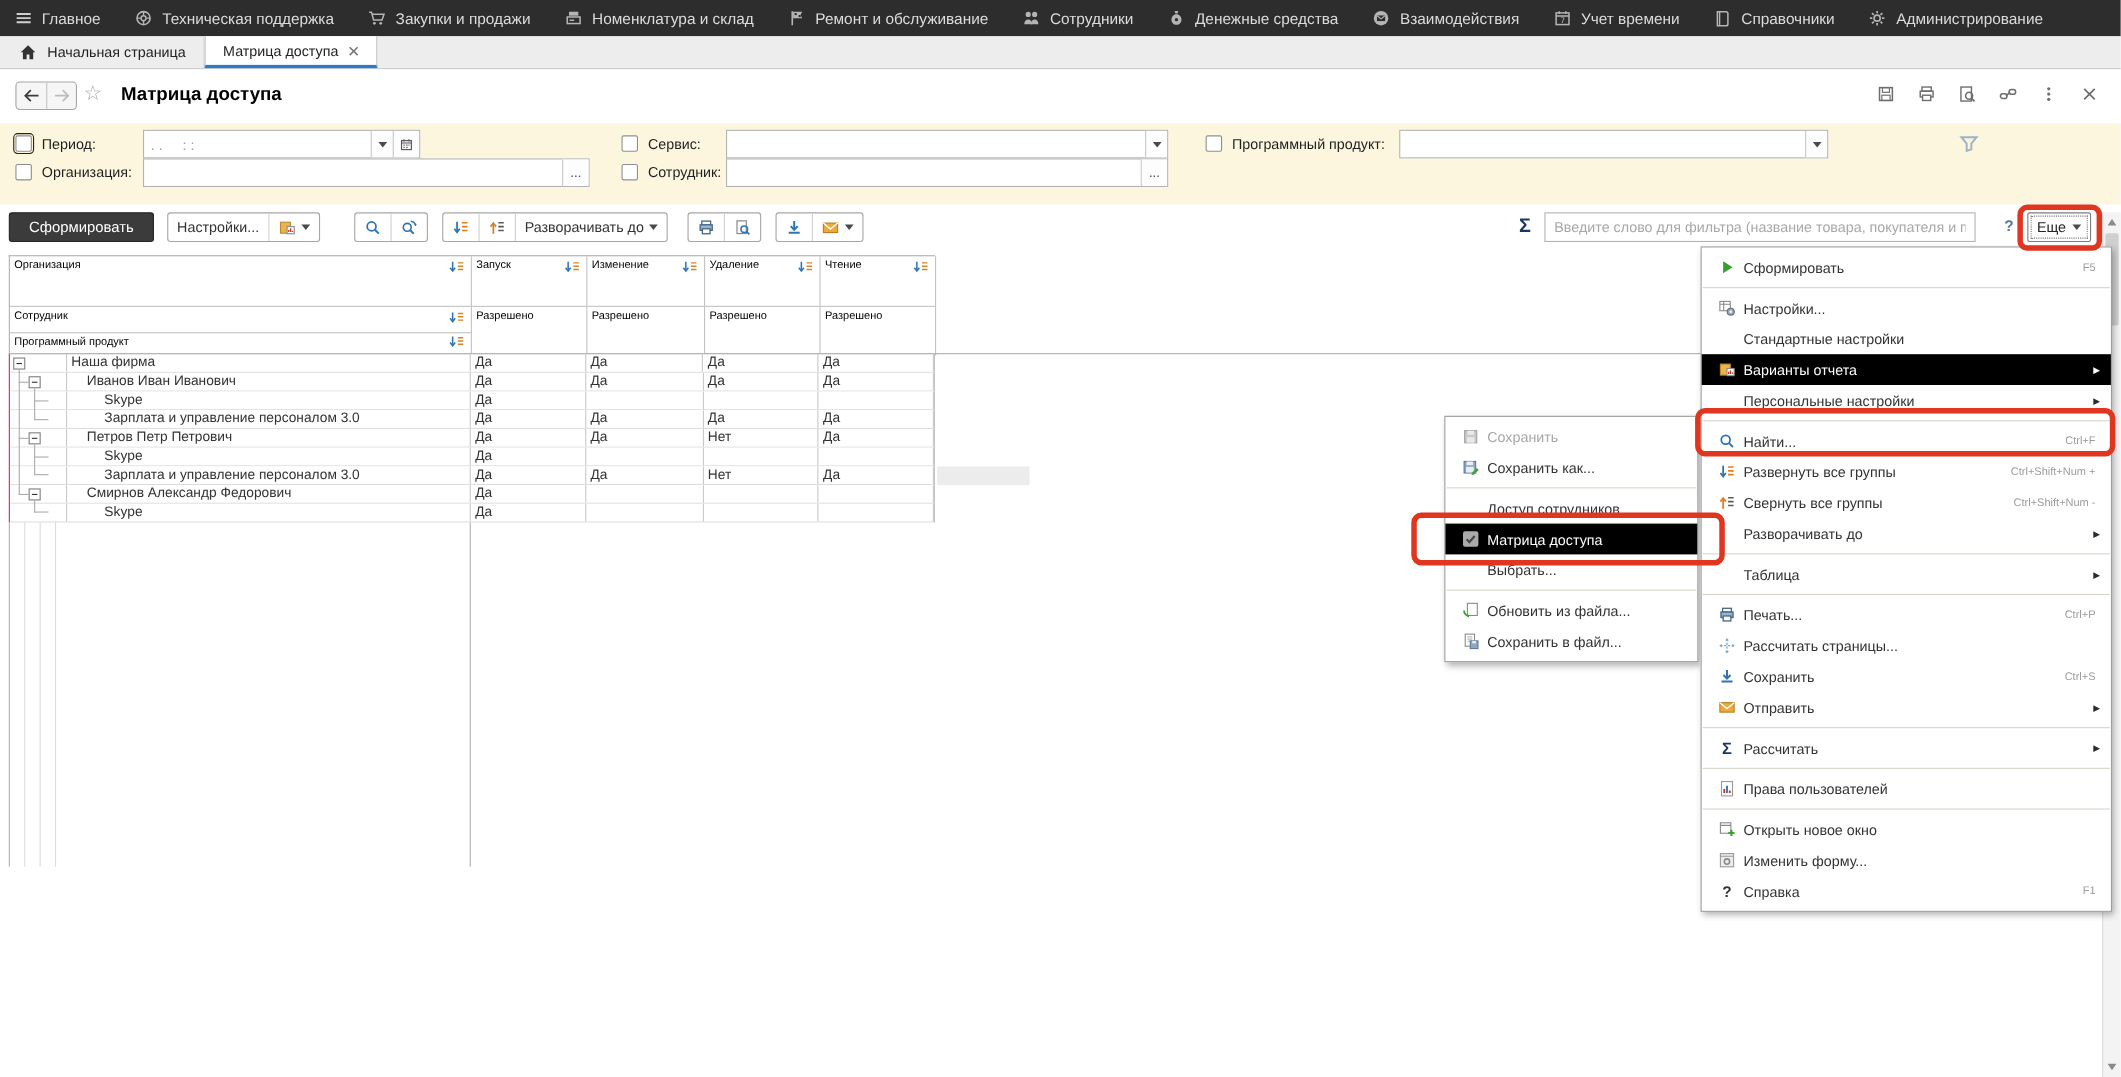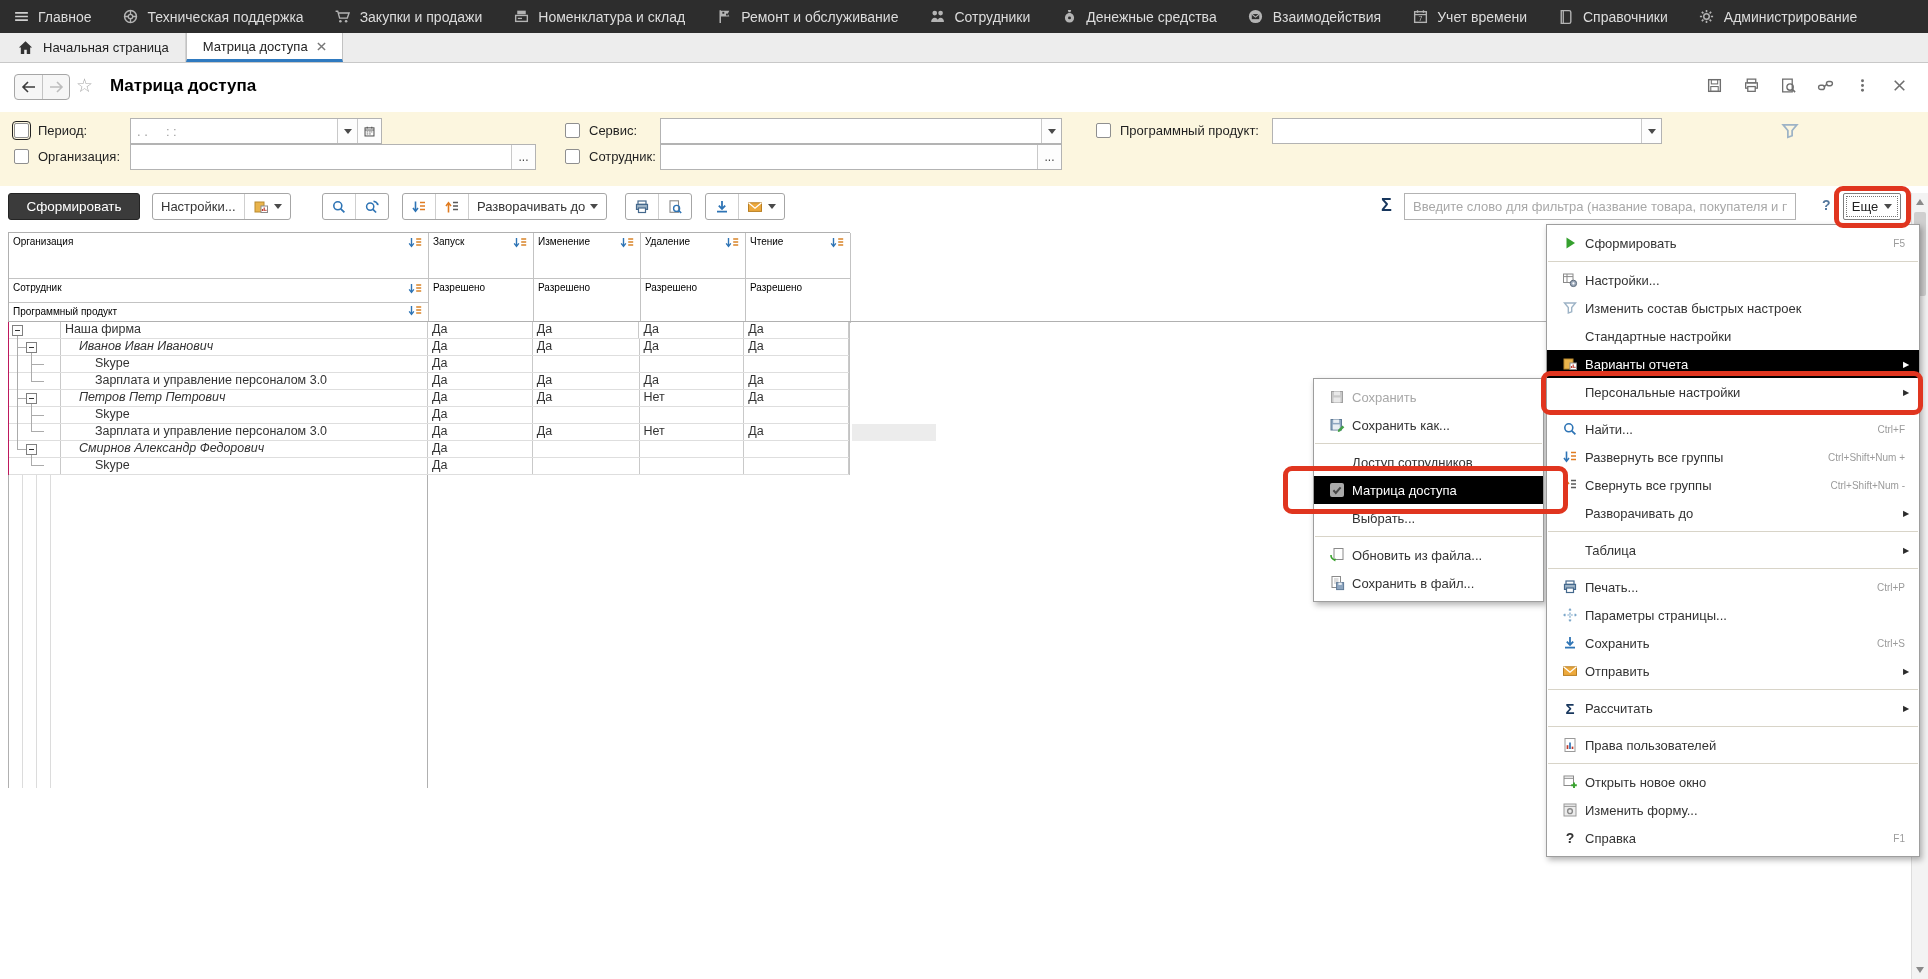--- a/index.html
+++ b/index.html
@@ -77,21 +77,21 @@
   .h-r{grid-row:2/4;padding-right:4px;}
   .ht{display:inline-block;max-width:56px;word-break:break-all;line-height:1.18;}
   .sorti{position:absolute;right:5px;top:4px;}
   .trows{position:absolute;left:8px;top:322px;width:842px;border-left:1px solid #be185d;border-right:1px solid #c3c3c3;}
   .trow{display:flex;height:17px;border-bottom:1px solid #dedede;background:#fff;}
   .c{height:100%;font-size:12.5px;line-height:15px;white-space:nowrap;overflow:hidden;}
   .ct{width:52px;border-right:1px solid #c9c9c9;}
   .cn{width:368px;border-right:1px solid #c9c9c9;}
   .cv{width:105px;border-right:1px solid #c9c9c9;padding-left:4px;}
   .cv4{width:107px;}
-  .l0{padding-left:4px;} .l1{padding-left:18px;font-style:italic;} .l2{padding-left:34px;}
+  .l0{padding-left:4px;} .l1{padding-left:18px;} .l2{padding-left:34px;}
   .mbox{position:absolute;width:11px;height:11px;border:1px solid #7f7f7f;background:#fdfdfd;z-index:6;}
   .mbox:after{content:"";position:absolute;left:2px;top:4px;width:5px;height:1px;background:#333;}
   .ln{position:absolute;background:#ababab;z-index:5;}
   .xline{position:absolute;background:#b0b0b0;z-index:1;}
   .gline{position:absolute;background:#dcdcdc;z-index:1;}
   .curcell{position:absolute;left:852px;top:424px;width:84px;height:17px;background:#ececec;z-index:2;}
 
   
   .vscroll{position:absolute;left:1911px;top:193px;width:17px;height:786px;background:#f3f3f3;border-left:1px solid #ddd;z-index:4;}
   .sarrow{position:absolute;left:0;width:16px;height:16px;display:flex;align-items:center;justify-content:center;}
@@ -713,28 +713,20 @@
           <svg viewBox="0 0 16 16">
             <rect x="1.5" y="2" width="9.5" height="8.5" fill="#fff" stroke="#8a8a8a"></rect>
             <path d="M1.5 4.6h9.5M5 2v8.5" stroke="#8a8a8a"></path>
             <circle cx="11.4" cy="11.4" r="3.2" fill="#9aa7b8" stroke="#5f6d7d"></circle>
             <circle cx="11.4" cy="11.4" r="1.1" fill="#fff"></circle>
           </svg>
         </span>
       <span class="ml">Настройки...</span>
     </div>
     <div class="mitem">
-      <span class="mi">
-          <svg viewBox="0 0 16 16">
-            <path d="M2.5 3h11l-3.8 4.6v4.2l-3.4 1.2V7.6z" fill="none" stroke="#9db3c6" stroke-width="1.4"></path>
-          </svg>
-        </span>
-      <span class="ml">Изменить состав быстрых настроек</span>
-    </div>
-    <div class="mitem">
       <span class="mi"></span>
       <span class="ml">Стандартные настройки</span>
     </div>
     <div class="mitem sel">
       <span class="mi">
           <svg viewBox="0 0 16 16">
             <rect x="2" y="3" width="9" height="10" fill="#e9b44c" stroke="#b98a2f"></rect>
             <rect x="8" y="7" width="6.5" height="6.5" fill="#fff" stroke="#8a8a8a"></rect>
             <path d="M9.5 12v-2M11.2 12V8.6M12.9 12v-1.3" stroke="#c0392b" stroke-width="1.2"></path>
           </svg>
@@ -803,21 +795,21 @@
       <span class="ml">Печать...</span>
       <span class="ms">Ctrl+P</span>
     </div>
     <div class="mitem">
       <span class="mi">
           <svg viewBox="0 0 16 16">
             <path d="M8 2v12M2 8h12" stroke="#7da7c9" stroke-width="1.2" stroke-dasharray="2 1.4"></path>
             <path d="M8 1l-1.7 2.2h3.4zM8 15l-1.7-2.2h3.4zM1 8l2.2-1.7v3.4zM15 8l-2.2-1.7v3.4z" fill="#7da7c9"></path>
           </svg>
         </span>
-      <span class="ml">Параметры страницы...</span>
+      <span class="ml">Рассчитать страницы...</span>
     </div>
     <div class="mitem">
       <span class="mi">
           <svg viewBox="0 0 16 16">
             <path d="M8 2v7" stroke="#2e74b5" stroke-width="1.8"></path>
             <path d="M4.8 6.6L8 9.9l3.2-3.3" fill="none" stroke="#2e74b5" stroke-width="1.8"></path>
             <path d="M3 12.6h10" stroke="#2e74b5" stroke-width="1.8"></path>
           </svg>
         </span>
       <span class="ml">Сохранить</span>

